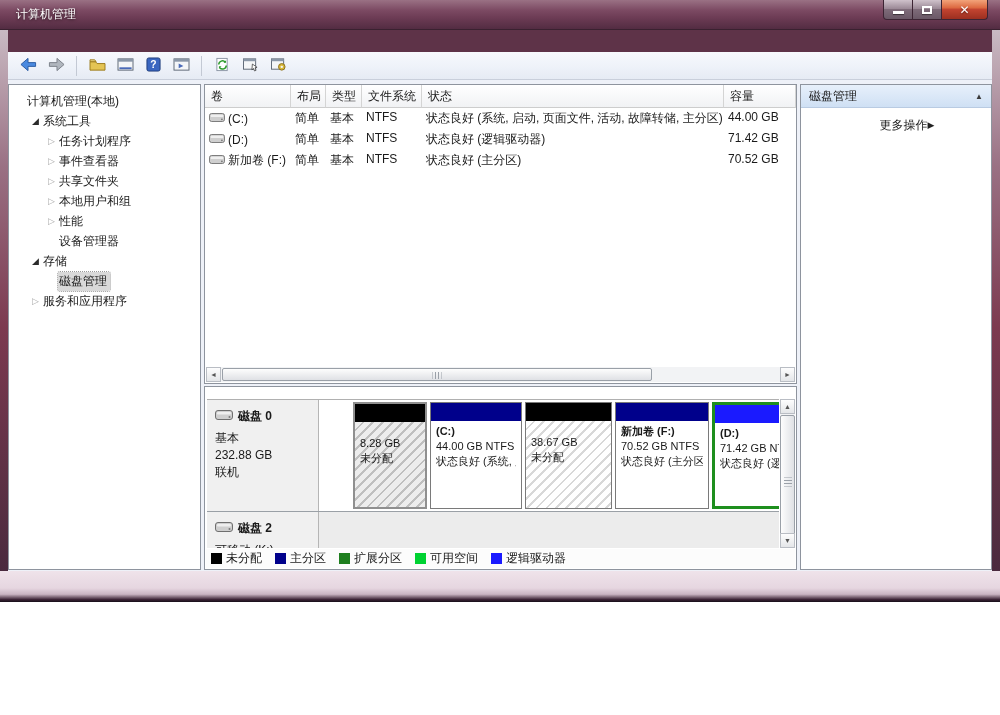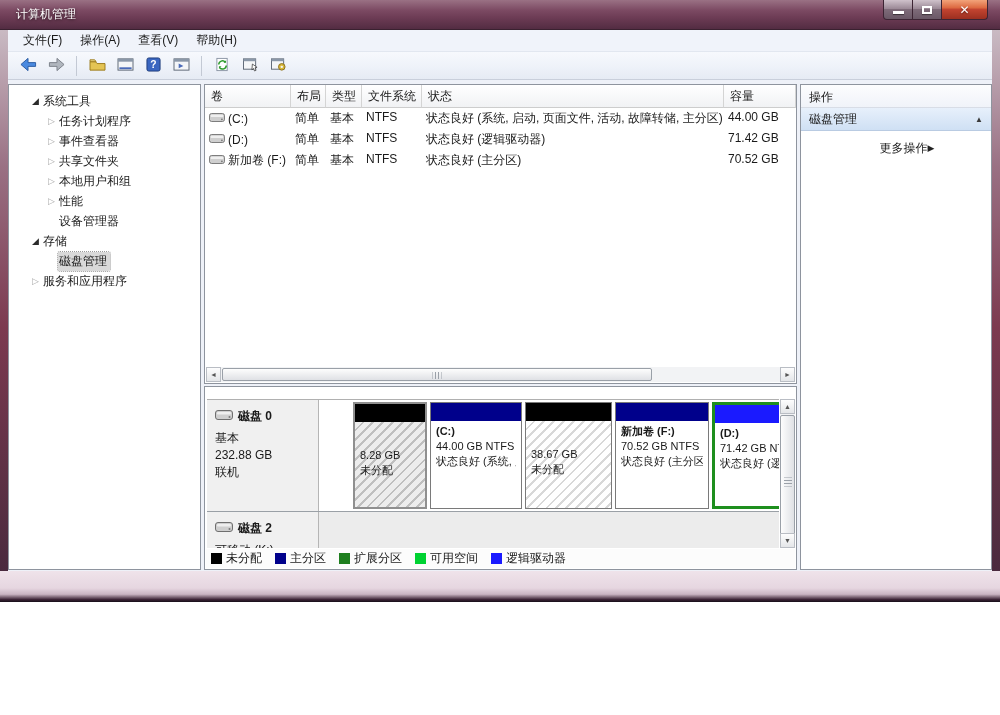--- a/index.html
+++ b/index.html
@@ -81,21 +81,21 @@
   .disk-title svg { width:18px; height:12px; }
   .disk-line { line-height:17px; min-height:17px; white-space:nowrap; }
   .disk-parts { flex:1; position:relative; display:flex; gap:3px; padding:2px; }
   .disk-parts.empty { background:#ececec; }
   .part { display:flex; flex-direction:column; border:1px solid #7a7a7a; background:#fff; overflow:hidden; }
   .part .bar { height:18px; flex:0 0 18px; }
   .part .pbody { flex:1; padding:3px 5px; overflow:hidden; background:#fff; }
   .part .pline { white-space:nowrap; overflow:hidden; line-height:15px; font-size:11px; }
   .part .ptitle { font-weight:bold; font-size:11px; }
   .part.unallocated .pbody { background:repeating-linear-gradient(135deg,#ffffff 0 5px,#d8d8d8 5px 7px);
-    padding-top:26px; }
+    padding-top:14px; }
   .part.unallocated.focused { border:2px solid #8f8f8f; }
   .part.unallocated.focused .pbody { background:repeating-linear-gradient(135deg,#ededed 0 5px,#bfbfbf 5px 7px); }
   .part.logical-selected { border:3px solid #1E8F1E; }
   .vscroll { position:absolute; top:12px; right:1px; width:15px; bottom:21px; background:#f2f3f5; }
   .vs-arrow { position:absolute; left:0; width:15px; height:15px; font-size:7px; color:#555;
     display:flex; align-items:center; justify-content:center;
     background:linear-gradient(180deg,#fdfdfd,#e4e6e9); border:1px solid #b9bdc4; }
   .vs-thumb { position:absolute; left:0; top:16px; width:15px; height:133px; border:1px solid #9aa0a8;
     border-radius:2px; background:linear-gradient(90deg,#fdfdfd,#dfe1e5); }
   .vs-grip { position:absolute; top:50%; left:3px; width:8px; height:9px; transform:translateY(-50%);
@@ -144,26 +144,20 @@
         </div>
       <div class="win-btn close">
           <span class="glyph-close">✕</span>
         </div>
     </div>
   </div>
   <div class="frame-left"></div>
   <div class="frame-right"></div>
   <div class="frame-bottom"></div>
 
-  <div class="menubar" id="menubar">
-      <div class="menu-item">文件(F)</div>
-      <div class="menu-item">操作(A)</div>
-      <div class="menu-item">查看(V)</div>
-      <div class="menu-item">帮助(H)</div>
-    </div>
 
   <div class="toolbar" id="toolbarEl">
       <div class="tb-btn">
         <span><svg viewBox="0 0 20 18" width="19" height="17">
             <path d="M9.5 2.5 2 9l7.5 6.5V11h8V7h-8z" fill="#4a8ae0" stroke="#2a5aa0"></path>
           </svg></span>
       </div>
       <div class="tb-btn">
         <span><svg viewBox="0 0 20 18" width="19" height="17">
             <path d="M10.5 2.5 18 9l-7.5 6.5V11h-8V7h8z" fill="#b0b6be" stroke="#7a8088"></path>
@@ -219,20 +213,32 @@
             <rect x="1.5" y="2" width="13" height="2.5" fill="#8a97a8"></rect>
             <circle cx="12.5" cy="10.5" r="3.5" fill="#d8b83a" stroke="#8a6f1f"></circle>
             <circle cx="12.5" cy="10.5" r="1.3" fill="#f4f6f8"></circle>
           </svg></span>
       </div>
     </div>
 
   <div class="content">
 
     <div class="panel" id="tree-panel" style="padding-top: 6px;">
+        <div class="trow" style="padding-left: 4px;">
+          <span class="tarrow"></span>
+          <span class="tsel">
+            <span><svg viewBox="0 0 16 16">
+                <rect x="1" y="2.5" width="13" height="8.5" rx="1" fill="#3f5a85" stroke="#243a5e"></rect>
+                <rect x="2.5" y="4" width="10" height="5.5" fill="#a8c8ee"></rect>
+                <rect x="6" y="11" width="3.5" height="1.8" fill="#59688a"></rect>
+                <rect x="4" y="13" width="7.5" height="1.6" rx="0.5" fill="#8b97ad"></rect>
+              </svg></span>
+            <span>计算机管理(本地)</span>
+          </span>
+        </div>
         <div class="trow" style="padding-left: 20px;">
           <span class="tarrow exp">◢</span>
           <span class="tsel">
             <span><svg viewBox="0 0 16 16">
                 <rect x="2" y="8" width="12" height="3" rx="1" fill="#caa23a" transform="rotate(-35 8 9.5)"></rect>
                 <path d="M3 2l3 1 1 2-2 2-2-1z" fill="#8e98a8"></path>
                 <rect x="9" y="2" width="5" height="3" rx="1" fill="#6e7888" transform="rotate(35 11 3.5)"></rect>
               </svg></span>
             <span>系统工具</span>
           </span>
@@ -506,21 +512,20 @@
             <span>可用空间</span>
           </span>
           <span class="leg-item">
             <span class="leg-sq" style="background: rgb(26, 26, 255);"></span>
             <span>逻辑驱动器</span>
           </span>
         </div>
     </div>
 
     <div class="panel" id="action-panel">
-      <div class="ap-header">操作</div>
       <div class="ap-section">
         <span>磁盘管理</span>
         <span class="chev">▲</span>
       </div>
       <div class="ap-item">
         <span>更多操作</span>
         <span class="arrow">▶</span>
       </div>
     </div>
   </div>

